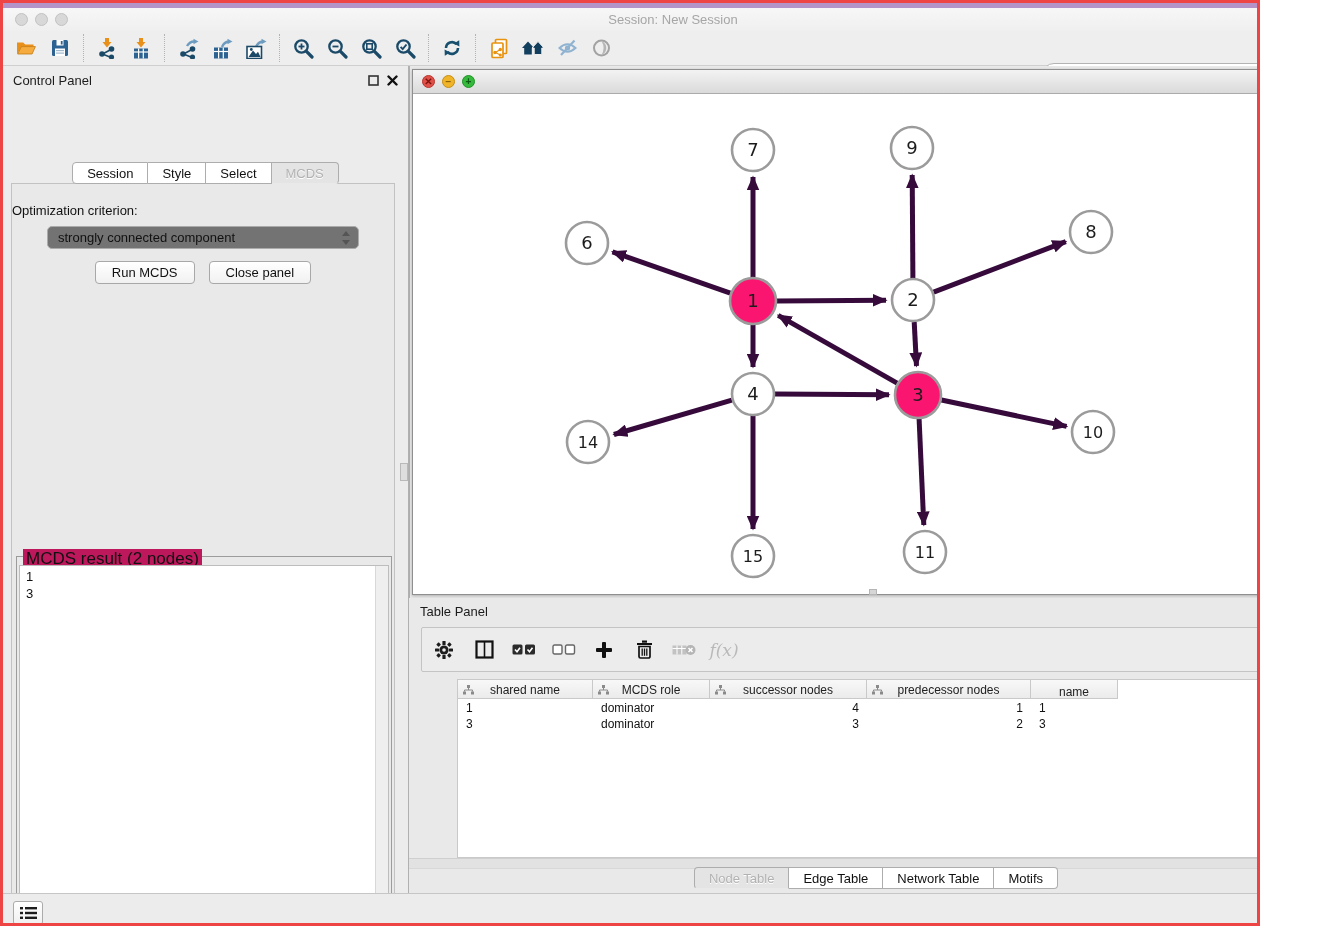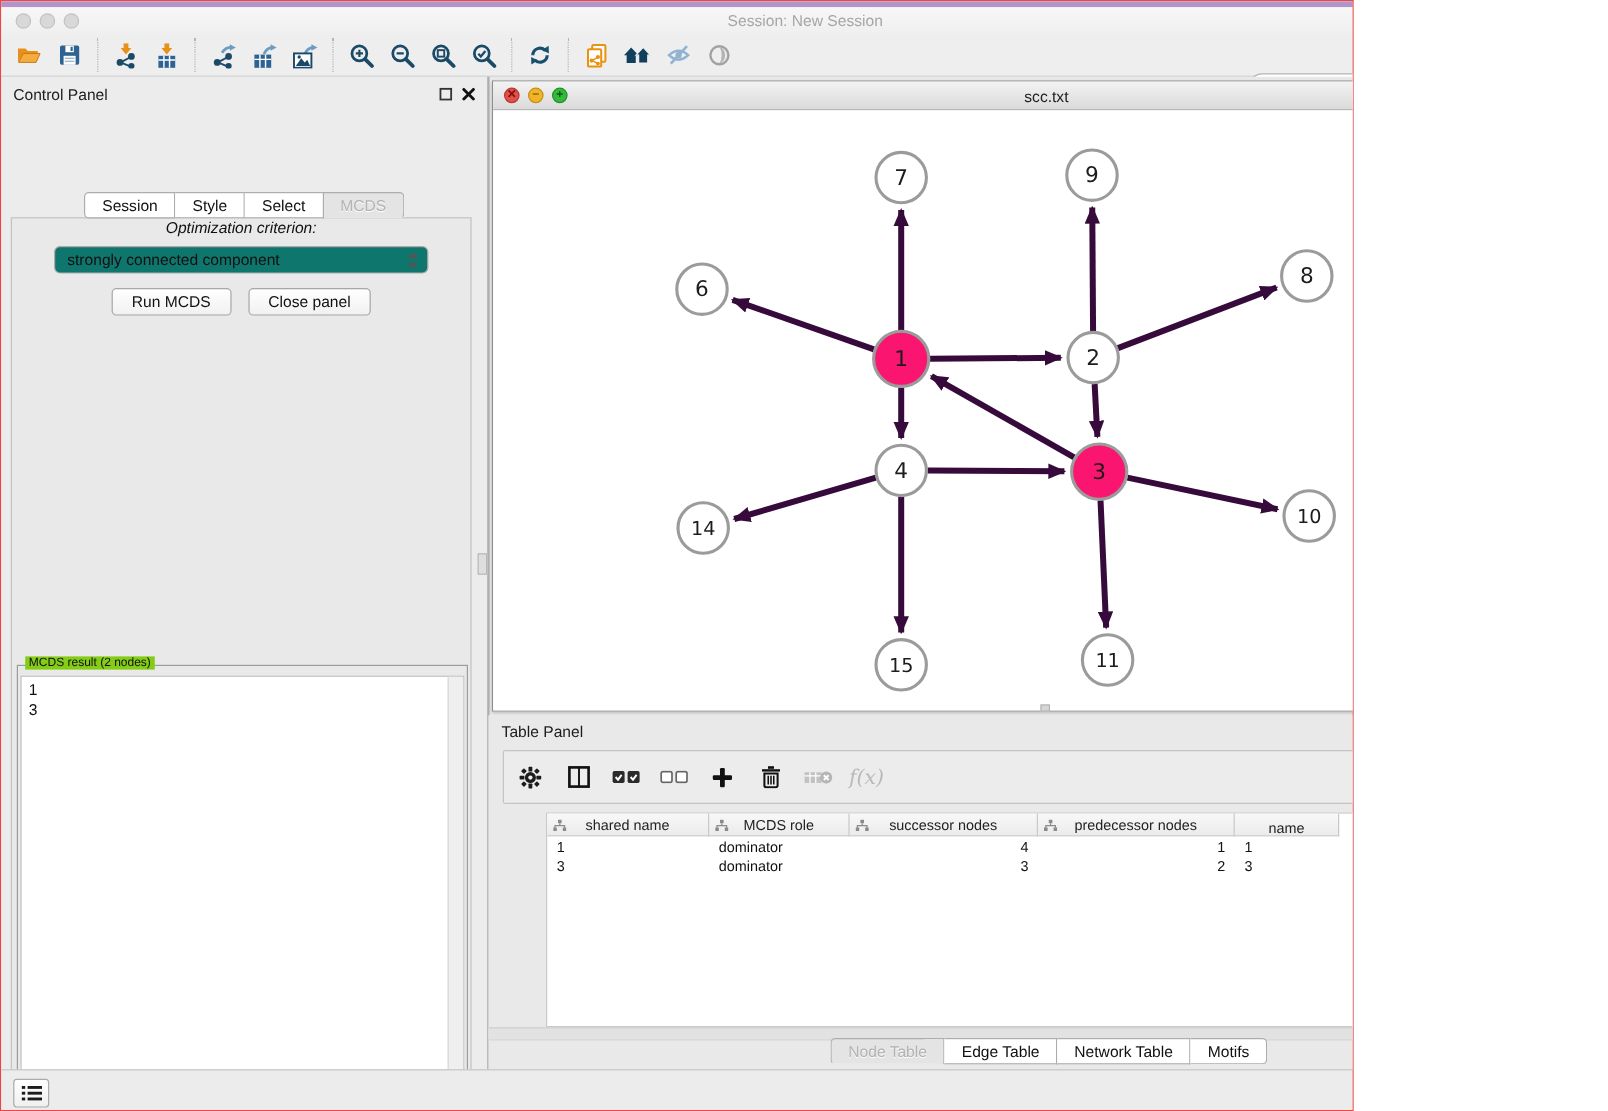--- a/index.html
+++ b/index.html
@@ -1,18 +1,18 @@
 <!DOCTYPE html>
 <html><head>
 <meta charset="utf-8">
 <style>
   * { margin:0; padding:0; box-sizing:border-box; }
   html,body { width:1340px; height:926px; font-family:"Liberation Sans", sans-serif; }
-  .app { position:relative; width:1128px; height:926px; background:#ececec; overflow:hidden;
-         border:1px solid #ef4444; }
+  .app { position:relative; width:1260px; height:926px; background:#ececec; overflow:hidden;
+         border:3px solid #ef4444; }
   
   .accent { position:absolute; left:0; top:0; width:1340px; height:5px; background:#b493c8; }
   .titlebar { position:absolute; left:0; top:5px; width:1340px; height:23px;
               background:linear-gradient(#f7f7f7,#efefef); }
   .tl-dot { position:absolute; top:5px; width:13px; height:13px; border-radius:50%;
             background:#d8d8d8; border:1px solid #c2c2c2; }
   .win-title { position:absolute; left:0; right:0; top:4px; text-align:center;
                font-size:13px; color:#a6a6a6; }
   .toolbar { position:absolute; left:0; top:28px; width:1340px; height:35px;
              background:#eeeeee; border-bottom:1px solid #cfcfcf;
@@ -31,36 +31,36 @@
   .head-ico { position:absolute; top:7px; width:14px; height:14px; display:flex;
               align-items:center; justify-content:center; }
   .cp-tabs { position:absolute; left:0; right:0; top:96px; display:flex; justify-content:center; z-index:3; }
   .tab { height:22px; padding:0 14px; font-size:13px; line-height:21px; background:#fff;
          border:1px solid #adadad; border-left:none; color:#111; }
   .tab:first-child { border-left:1px solid #adadad; border-radius:4px 0 0 4px; }
   .tab:last-child { border-radius:0 4px 4px 0; }
   .tab.active { background:#e4e4e4; color:#b2b2b2; text-shadow:0 1px 0 #fff; border-bottom-color:#e9e9e9; }
   .cp-body { position:absolute; left:8px; top:117px; width:384px; height:758px;
              background:#e9e9e9; border:1px solid #c2c2c2; }
-  .opt-label { text-align:center; font-size:13px; color:#111;font-style:italic; }
-  .criterion { position:relative; margin:8px auto 0; width:312px; height:23px; background:#0f766e;
+  .opt-label { margin-top:19px; text-align:left; font-size:13px; color:#111; }
+  .criterion { position:relative; margin:8px auto 0; width:312px; height:23px; background:#737373;
                border:1px solid #ababab; border-radius:5px; font-size:13px; color:#111;
                line-height:21px; padding-left:10px; }
   .stepper { position:absolute; right:7px; top:4px; width:10px; height:14px; }
   .stepper:before, .stepper:after { content:""; position:absolute; left:1px; border-left:4px solid transparent;
                border-right:4px solid transparent; }
   .stepper:before { top:0; border-bottom:5px solid #555; }
   .stepper:after { bottom:0; border-top:5px solid #555; }
   .btn-row { margin-top:12px; display:flex; justify-content:center; gap:14px; }
   .btn { height:23px; padding:0 16px; font-size:13px; color:#111; background:linear-gradient(#ffffff,#f1f1f1);
          border:1px solid #a8a8a8; border-radius:4px; line-height:21px; }
   .result-box { position:absolute; left:4px; top:372px; width:376px; height:384px;
                 border:1px solid #9c9c9c; background:#e9e9e9; }
-  .result-legend { position:absolute; left:6px; top:-8px; background:#84cc16; padding:0 3px;
-                   font-size:10px; color:#111; }
+  .result-legend { position:absolute; left:6px; top:-8px; background:#be185d; padding:0 3px;
+                   font-size:17px; color:#111; }
   .result-area { position:absolute; left:2px; top:8px; right:2px; bottom:2px; background:#fff;
                  border:1px solid #bdbdbd; font-size:13px; color:#111; padding:2px 6px; line-height:17px; }
   .result-scroll { position:absolute; right:0; top:0; bottom:0; width:13px; background:#efefef;
                    border-left:1px solid #d8d8d8; }
   
   .vdivider { position:absolute; left:405px; top:63px; width:2px; height:827px; background:#b0b0b0; }
   .vhandle { position:absolute; left:397px; top:460px; width:8px; height:18px; background:#dedede;
              border:1px solid #b9b9b9; }
   
   .rightbg { position:absolute; left:407px; top:63px; width:933px; height:827px; background:#e9e9e9; }
@@ -320,21 +320,20 @@
 
   <div class="rightbg"></div>
   <div class="vdivider"></div>
   <div class="vhandle"></div>
 
   <div class="netwin">
     <div class="netwin-titlebar">
       <div class="light" style="left:9px; background:#e05048; border:1px solid #b8352e; color:#7c120d;">✕</div>
       <div class="light" style="left:29px; background:#f0b429; border:1px solid #c88d14; color:#8a5d05;">−</div>
       <div class="light" style="left:49px; background:#34b93c; border:1px solid #1f9226; color:#0c5a12;">+</div>
-      <div class="net-title">scc.txt</div>
     </div>
     <div class="canvas">
       <svg width="922" height="500" viewBox="0 0 922 500">
           <defs>
             <marker id="arw" viewBox="0 0 14 12" refX="12.5" refY="6" markerUnits="userSpaceOnUse" markerWidth="15" markerHeight="13" orient="auto">
               <path d="M0,0 L14,6 L0,12 Z" fill="#360b3c"></path>
             </marker>
           </defs>
           <line x1="340.0" y1="183.0" x2="340.0" y2="83.0" stroke="#360b3c" stroke-width="5" marker-end="url(#arw)"></line>
           <line x1="317.3" y1="199.1" x2="199.5" y2="157.9" stroke="#360b3c" stroke-width="5" marker-end="url(#arw)"></line>

